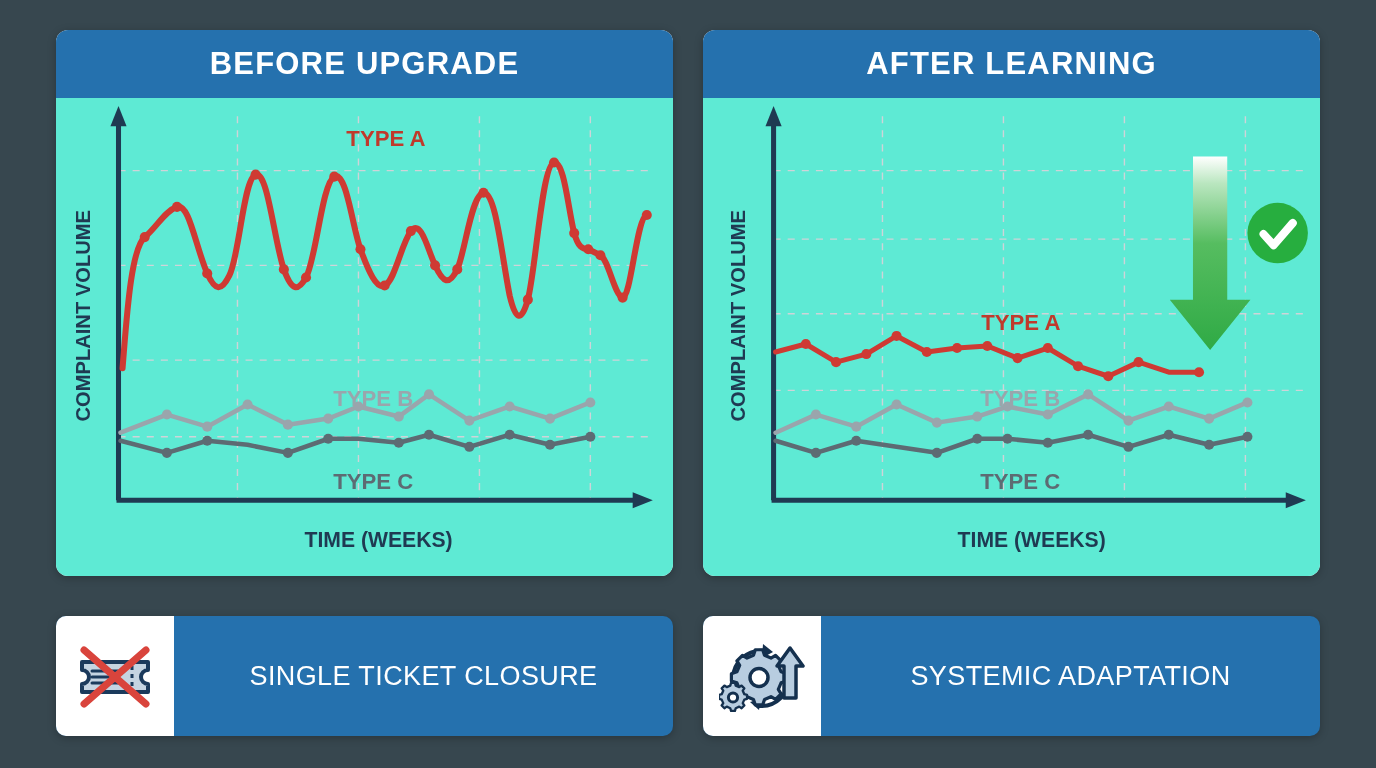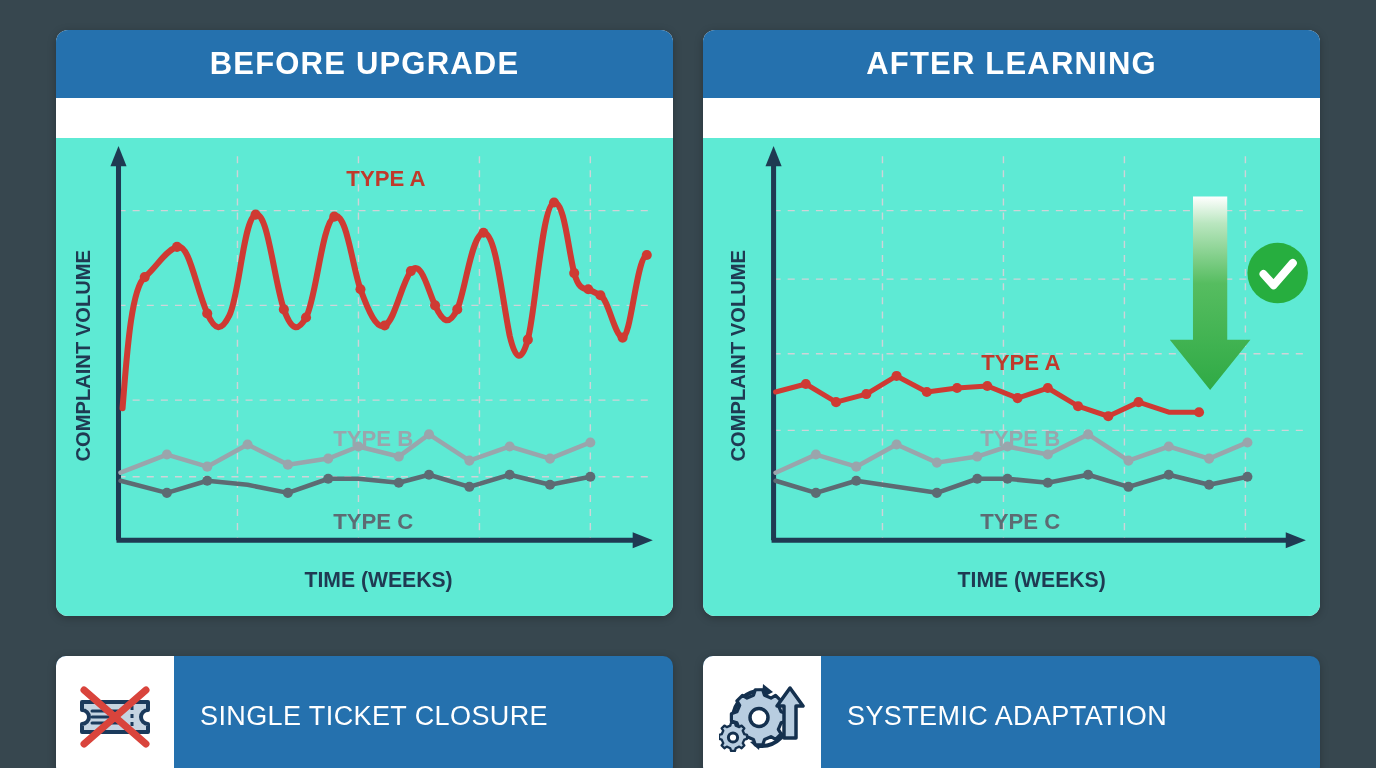--- a/index.html
+++ b/index.html
@@ -34,21 +34,20 @@
 
   
   .panel-card {
     flex: 1 1 0;
     background: #ffffff;
     border-radius: 12px;
     overflow: hidden;
     display: flex;
     flex-direction: column;
     box-shadow: 0 2px 8px rgba(0,0,0,0.25);
-    gap: 40px;
   }
 
   .panel-header {
     background: #2571ae;
     height: 68px;
     display: flex;
     align-items: center;
     justify-content: center;
     flex: 0 0 68px;
   }
@@ -92,24 +91,24 @@
     flex: 0 0 118px;
     background: #ffffff;
     display: flex;
     align-items: center;
     justify-content: center;
   }
 
   .banner-text-box {
     flex: 1 1 auto;
     display: flex;
-    flex-direction: row;
+    flex-direction: column;
     align-items: center;
-    justify-content: flex-start;
-    padding: 0 26px;
+    justify-content: center;
+    padding: 0 14px;
   }
 
   .banner-line {
     color: #ffffff;
     font-size: 27px;
     font-weight: normal;
     letter-spacing: 0.4px;
     line-height: 1.28;
     text-align: center;
     white-space: nowrap;

